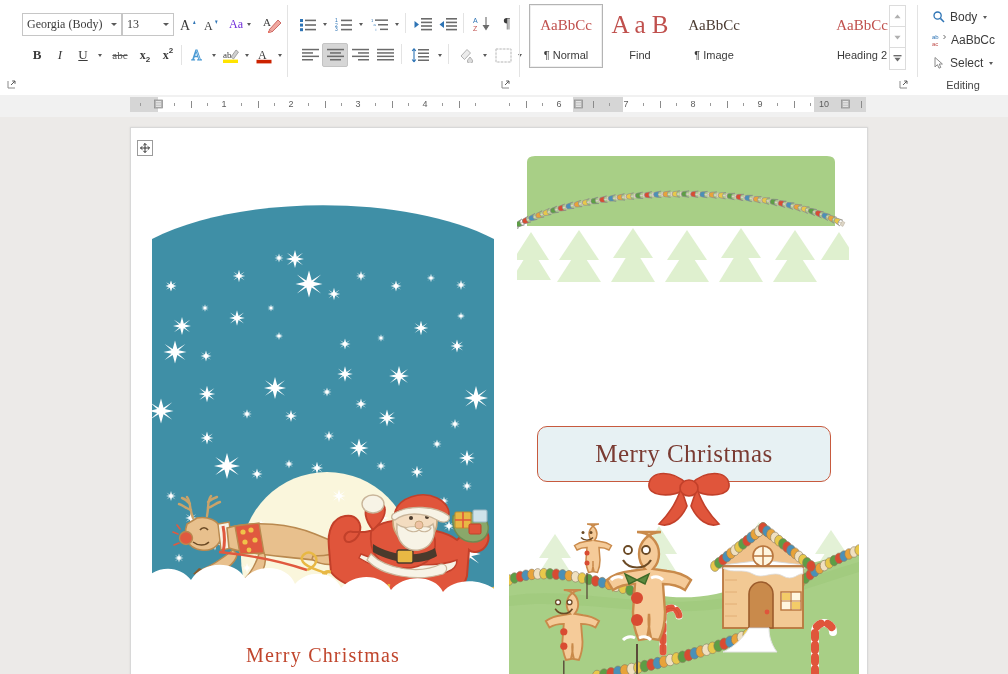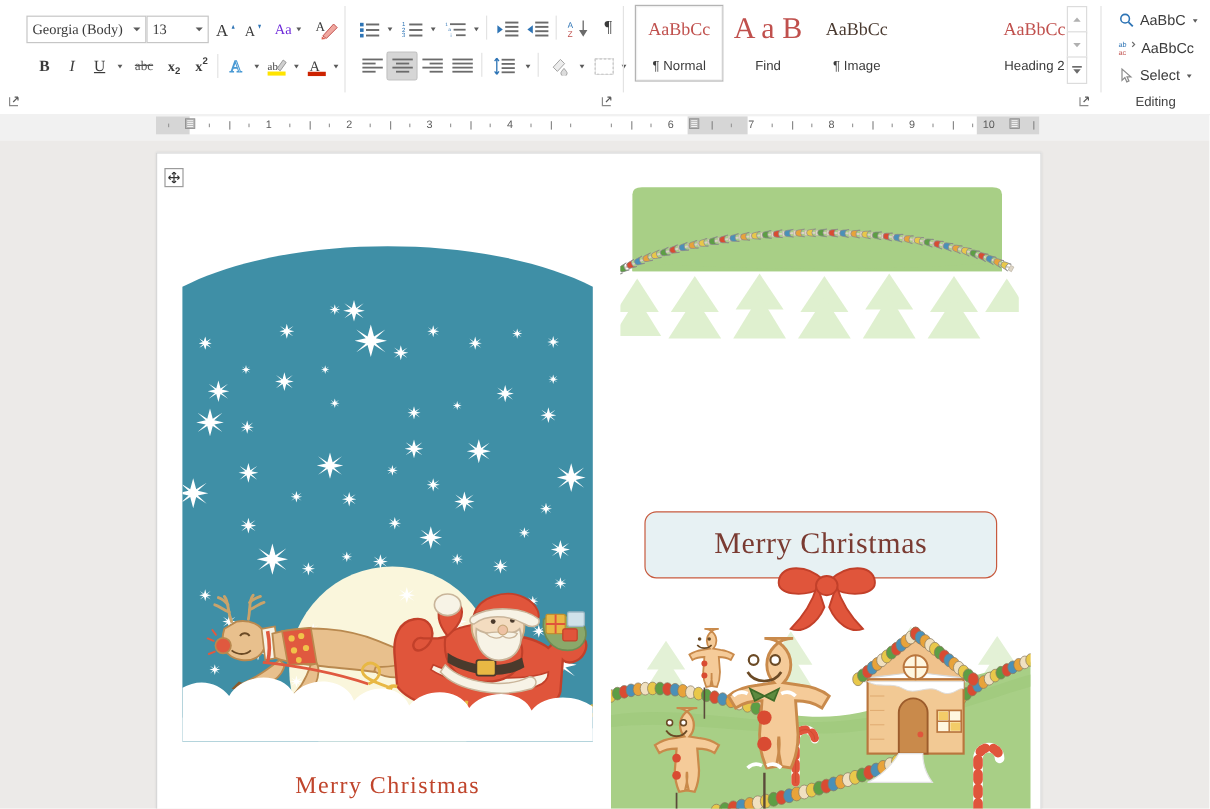--- a/index.html
+++ b/index.html
@@ -386,21 +386,21 @@
 
     <div class="rgroup" style="left:918px;width:90px;">
 
       <div class="editbtn" style="left:10px;top:6px;">
         <span style="display:inline-flex;">
           <svg width="14" height="14" viewBox="0 0 14 14">
               <circle cx="5.6" cy="5.6" r="3.6" fill="none" stroke="#2e74b5" stroke-width="1.3"></circle>
               <path d="M8.4 8.4 L12 12" stroke="#2e74b5" stroke-width="1.5" fill="none"></path>
             </svg>
         </span>
-        <span class="elab">AaBbC</span>
+        <span class="elab">Body</span>
         <i class="caret sm" style="margin-left:6px;"></i>
       </div>
 
       <div class="editbtn" style="left:10px;top:29px;">
         <span style="display:inline-flex;">
           <svg width="15" height="14" viewBox="0 0 15 14">
             <text x="0" y="6" font-size="6" fill="#2e74b5" font-family="Liberation Sans,sans-serif">ab</text>
             <text x="0" y="13" font-size="6" fill="#c0504d" font-family="Liberation Sans,sans-serif">ac</text>
             <path d="M11.5 2 L13.5 4 L11.5 6" stroke="#6b6b6b" stroke-width="1" fill="none"></path>
           </svg>

